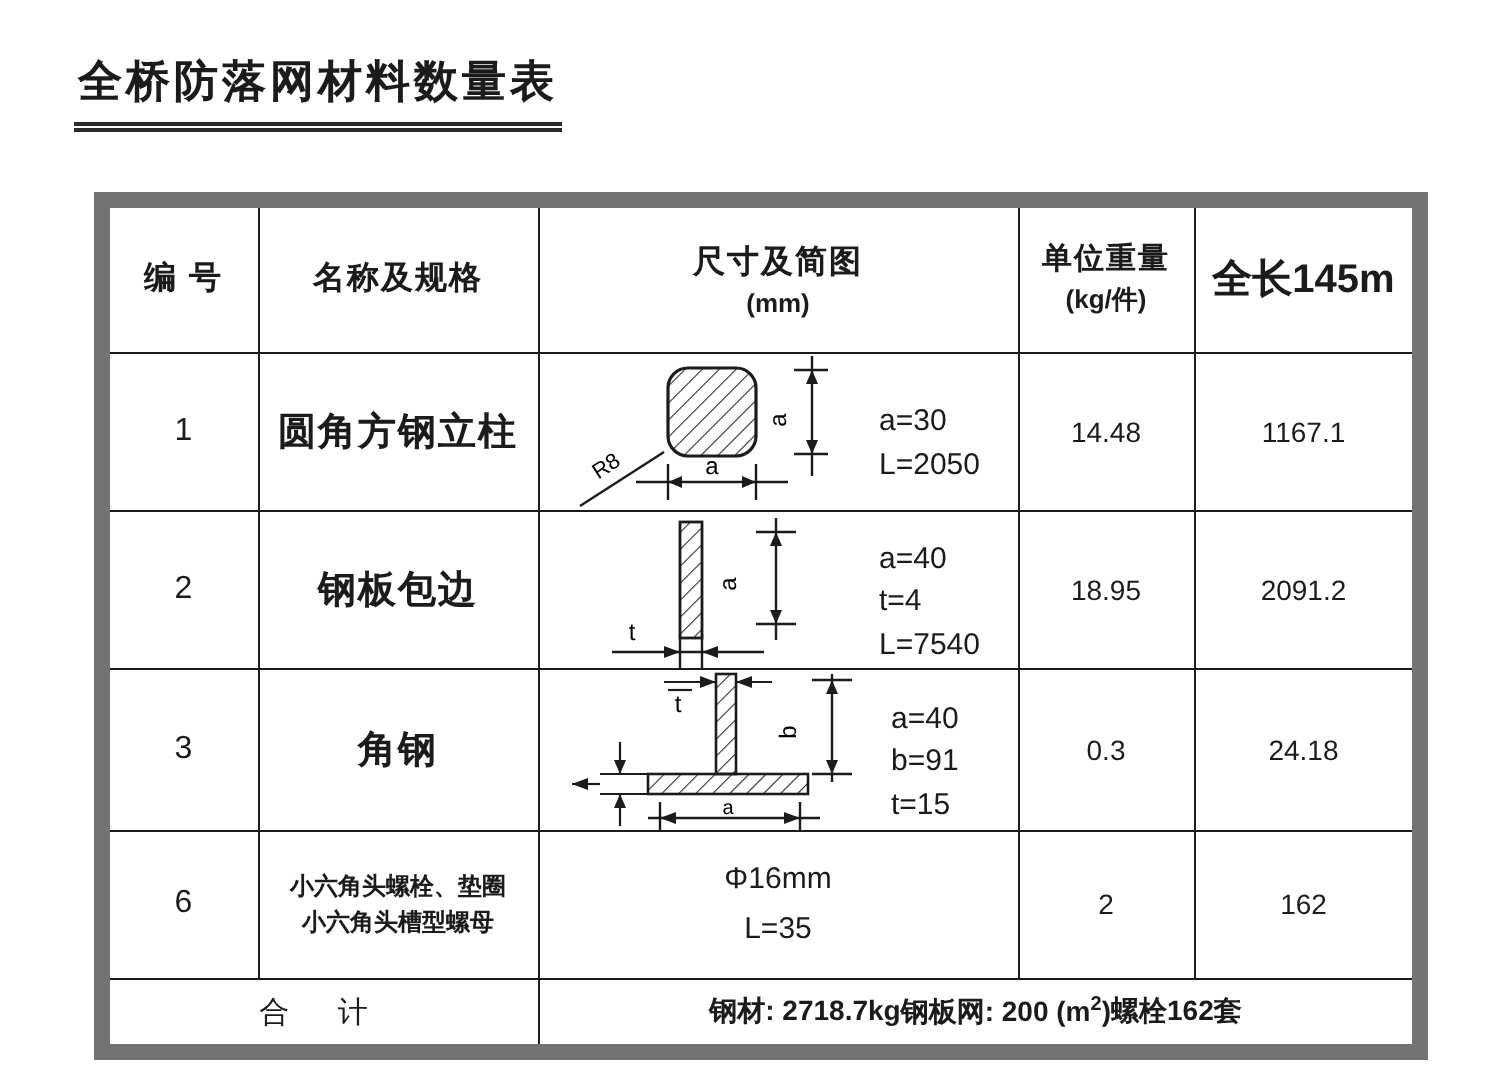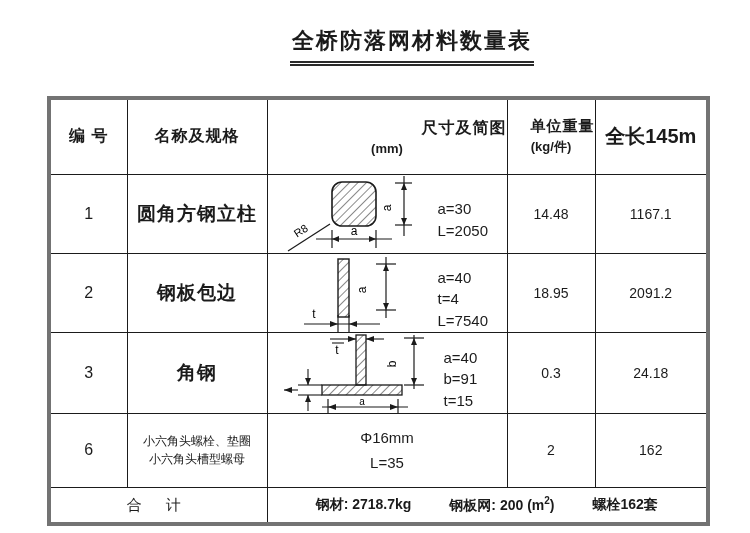--- a/index.html
+++ b/index.html
@@ -4,63 +4,63 @@
 <style>
   html,body{margin:0;padding:0;background:#ffffff;}
   body{
     width:750px;height:533px;position:relative;overflow:hidden;
     font-family:"Liberation Sans","DejaVu Sans",sans-serif;
     color:#1b1b1b;
   }
   
   .title-wrap{
     position:absolute;top:26px;left:0;width:100%;
-    text-align:center;
+    text-align:left;
   }
   .title{
     display:inline-block;
     transform:translateX(37px);
     font-size:22px;font-weight:bold;letter-spacing:2px;
     border-bottom:5px double #2a2a2a;
     padding:0 2px 5px 2px;
   }
   
   table.mat{
     position:absolute;left:47px;top:96px;
     border-collapse:collapse;table-layout:fixed;
-    border:4px solid #737373;
+    border:8px solid #737373;
   }
   table.mat td{
     border:1px solid #1b1b1b;
     text-align:center;vertical-align:middle;
     padding:0;overflow:hidden;
   }
-  .h-cn{font-size:16px;font-weight:bold;letter-spacing:1px;text-align:right;}
+  .h-cn{font-size:16px;font-weight:bold;letter-spacing:1px;}
   .h-sub{font-size:13px;font-weight:bold;margin-top:2px;}
   .h-len{font-size:20px;font-weight:bold;}
   .no-cell{font-size:16px;}
   .name-cell{font-size:19px;font-weight:bold;letter-spacing:1px;}
-  .name-small{font-size:12px;font-weight:normal;line-height:1.5;}
+  .name-small{font-size:12px;font-weight:bold;line-height:1.5;}
   .num-cell{font-size:14px;}
   
   .diag{
     display:flex;align-items:center;justify-content:flex-start;
     height:100%;padding-left:12px;
   }
   .diag svg{flex:0 0 auto;}
   .dims{
     flex:1 1 auto;text-align:left;padding-left:26px;
     font-size:15px;line-height:1.45;margin-top:13px;
   }
   .dims-center{font-size:15px;line-height:1.7;}
   svg text{font-family:"Liberation Sans","DejaVu Sans",sans-serif;}
   
   .total-label{font-size:15px;font-weight:normal;letter-spacing:10px;}
   .summary{
-    display:flex;justify-content:center;align-items:center;gap:38px;
+    display:flex;justify-content:center;align-items:center;
     font-size:14px;font-weight:bold;
   }
   .summary sup{font-size:10px;}
 </style>
 </head>
 <body>
 
 <div class="title-wrap">
   <span class="title">全桥防落网材料数量表</span>
 </div>

